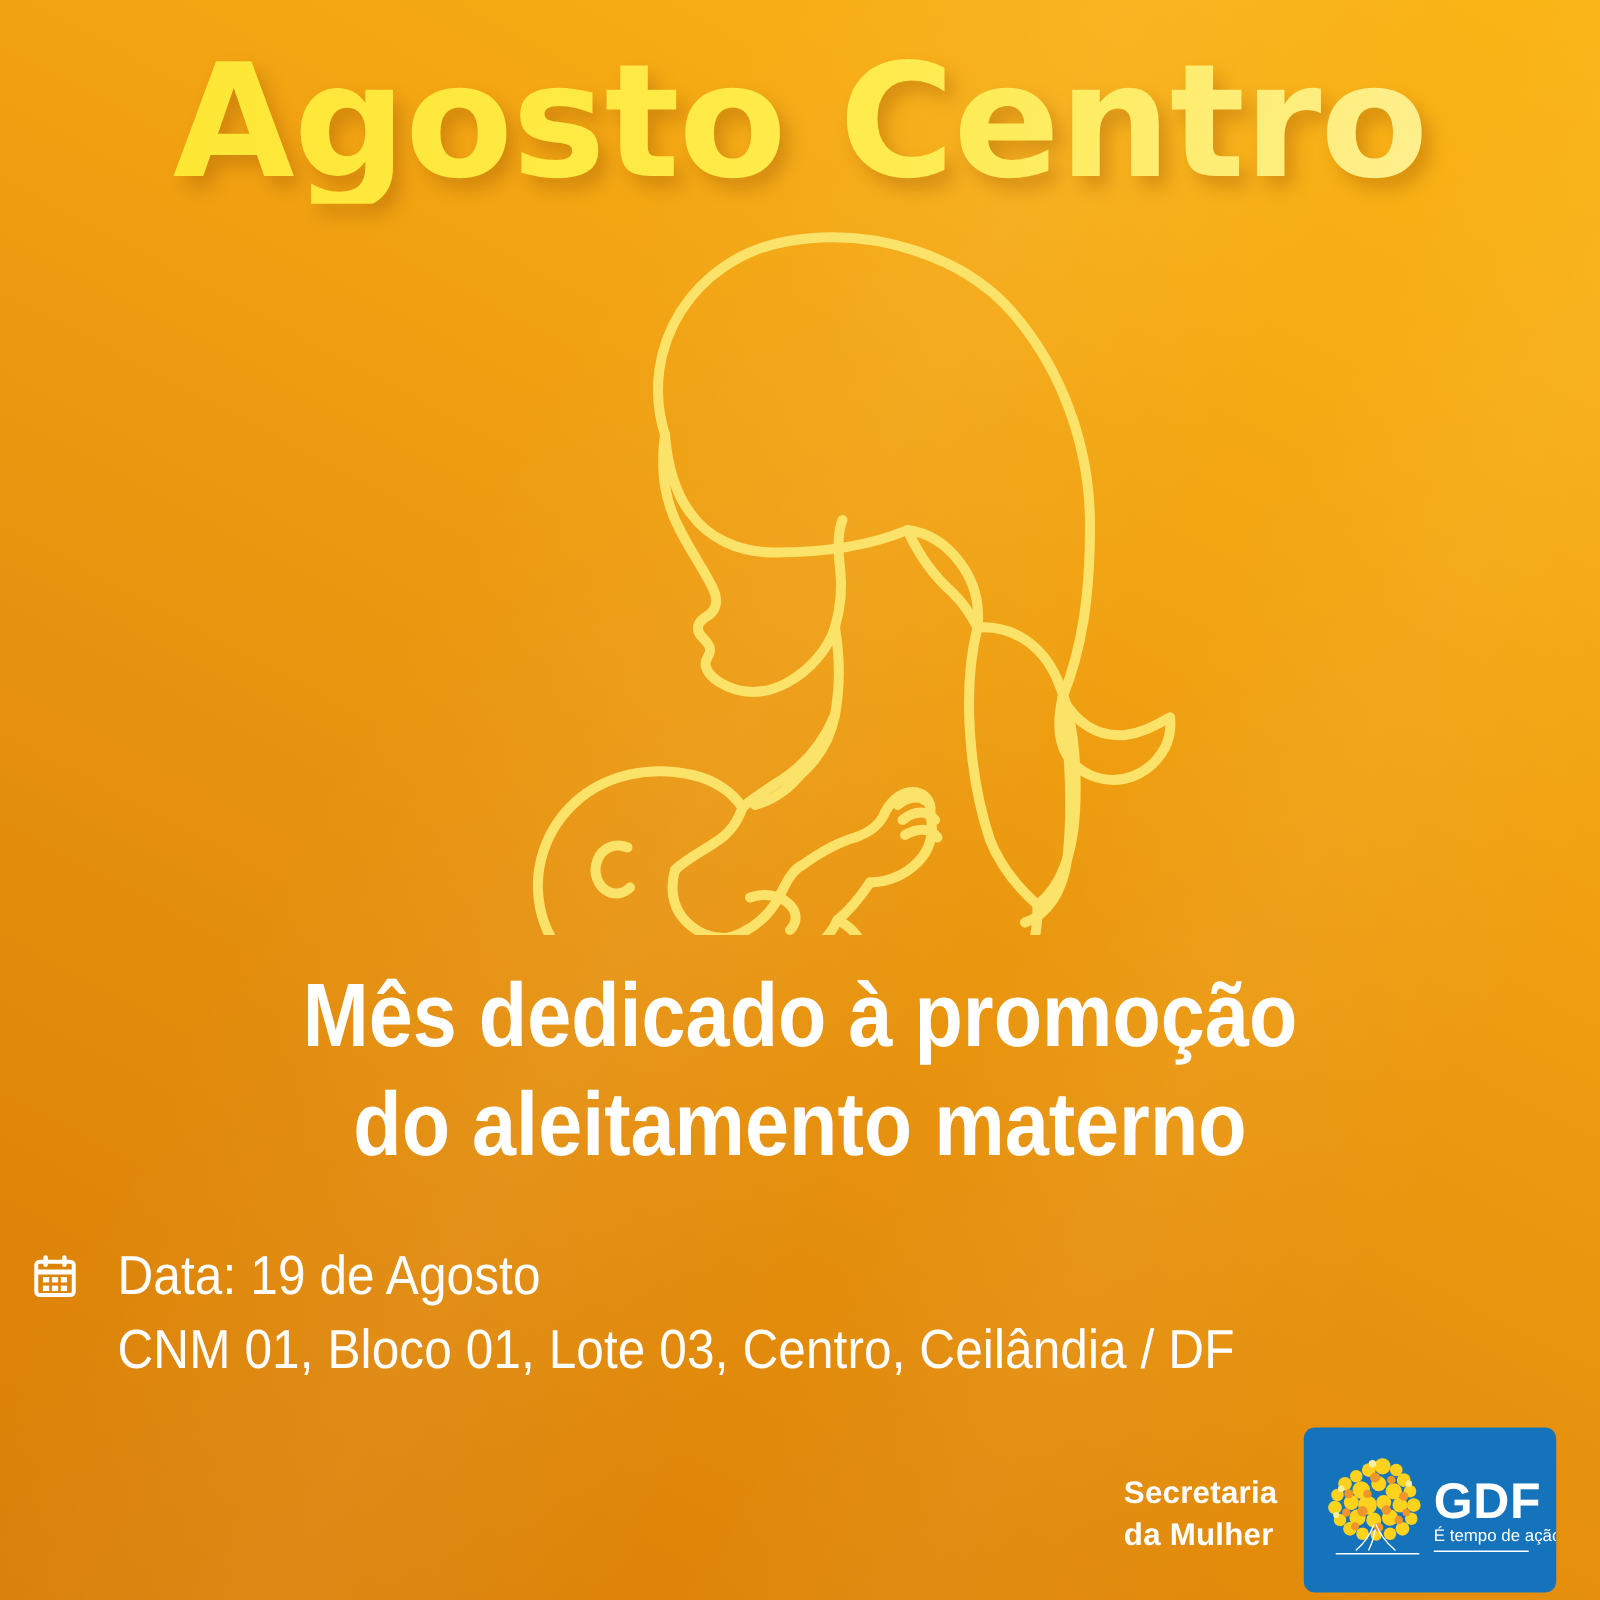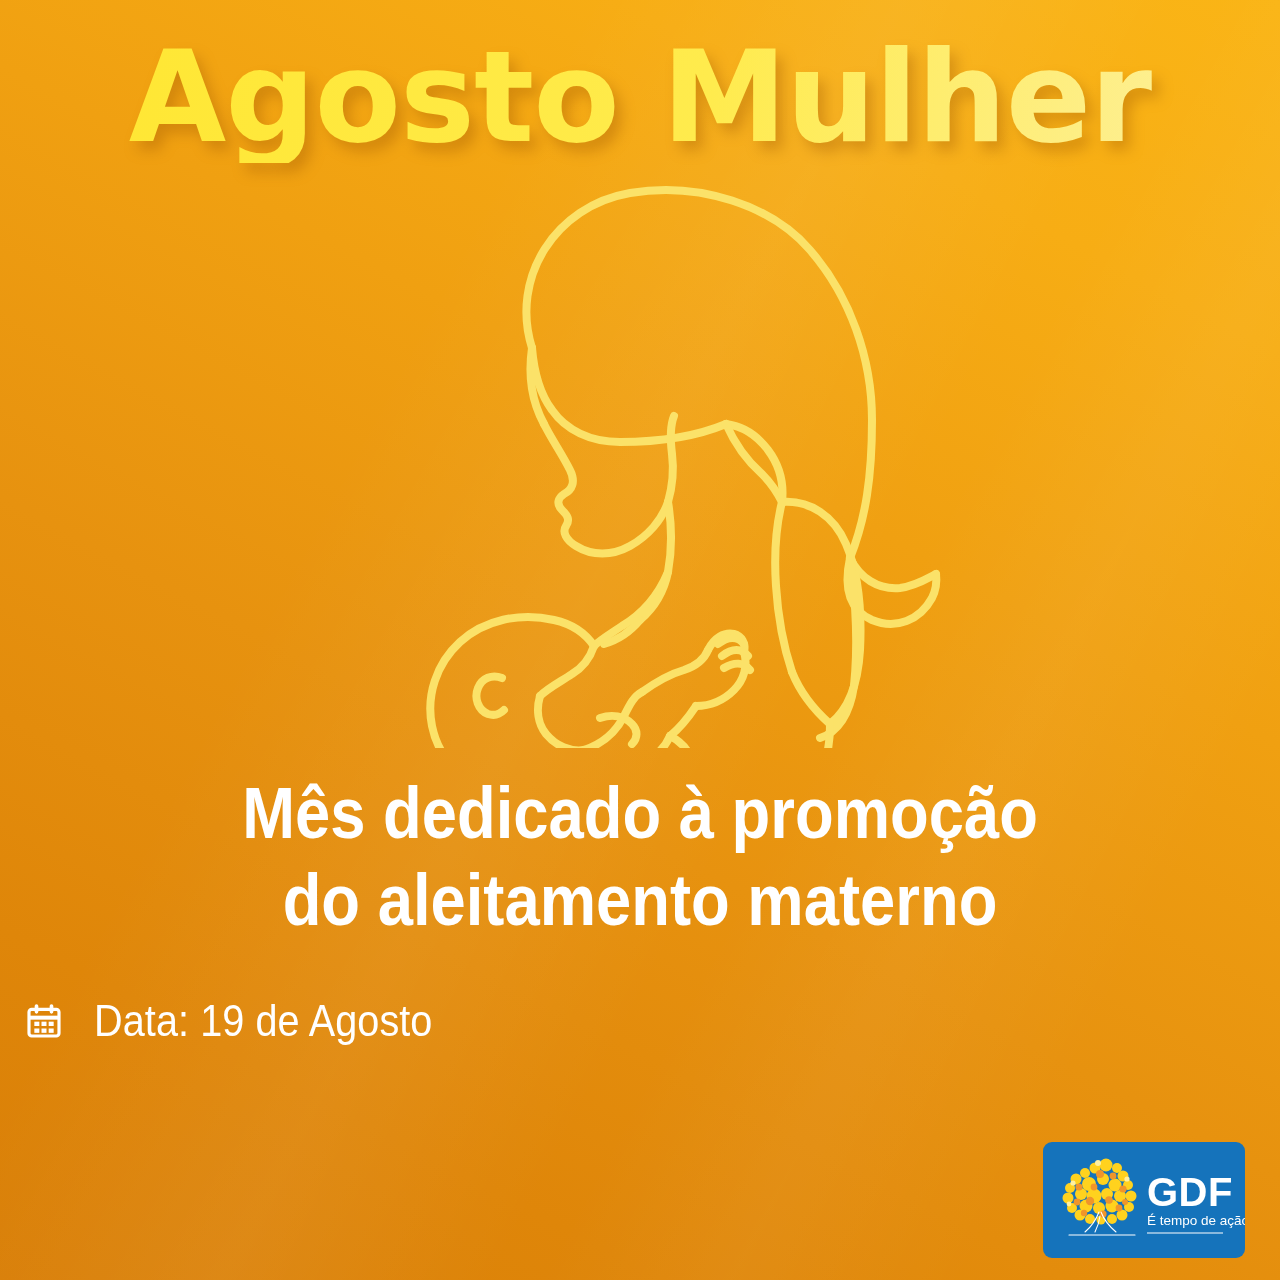--- a/index.html
+++ b/index.html
@@ -144,34 +144,34 @@
     letter-spacing: 0.2px;
     z-index: 3;
   }
   .sec-label .ln { display: block; white-space: nowrap; }
 
   .gdf-logo {
     position: absolute;
     left: 1043px;
     top: 1142px;
     width: 202px;
-    height: 116px;
+    height: 132px;
     background: #1573bb;
     border-radius: 9px;
     z-index: 3;
     overflow: hidden;
   }
   .gdf-logo svg { display: block; width: 100%; height: 100%; }
 </style>
 </head>
 <body>
 
 <div id="poster">
 
-  <div class="title">Agosto Mulher</div>
+  <div class="title">Agosto Centro</div>
 
   <div class="illustration">
     <svg viewBox="0 0 600 590" fill="none" xmlns="http://www.w3.org/2000/svg">
       <g stroke="#fbe269" stroke-width="8" stroke-linecap="round" stroke-linejoin="round" fill="none">
 
         <path d="M152 190
                  C 130 120, 175 48, 250 35
                  C 320 23, 392 48, 430 92
                  C 470 138, 492 200, 492 262
                  C 492 318, 486 360, 470 400"></path>
@@ -320,23 +320,31 @@
           <rect x="6.2" y="16.5" width="3" height="2.6" fill="#ffffff" stroke="none"></rect>
           <rect x="10.5" y="16.5" width="3" height="2.6" fill="#ffffff" stroke="none"></rect>
           <rect x="14.8" y="16.5" width="3" height="2.6" fill="#ffffff" stroke="none"></rect>
         </svg>
       </span>
       <span class="info-txt">Data: 19 de Agosto</span>
     </div>
 
 
 
+    <div class="info-row sub">
+      <span class="info-ico"></span>
+      <span class="info-txt">CNM 01, Bloco 01, Lote 03, Centro, Ceilândia / DF</span>
+    </div>
 
   </div>
 
+  <div class="sec-label">
+    <span class="ln">Secretaria</span>
+    <span class="ln">da  Mulher</span>
+  </div>
 
   <div class="gdf-logo">
     <svg viewBox="0 0 202 108" xmlns="http://www.w3.org/2000/svg">
 
       <g>
         <g fill="#ffd21e">
           <circle cx="52" cy="22" r="5.5"></circle>
             <circle cx="63" cy="19" r="6.5"></circle>
           <circle cx="74" cy="22" r="5"></circle>
             <circle cx="42" cy="27" r="5"></circle>

